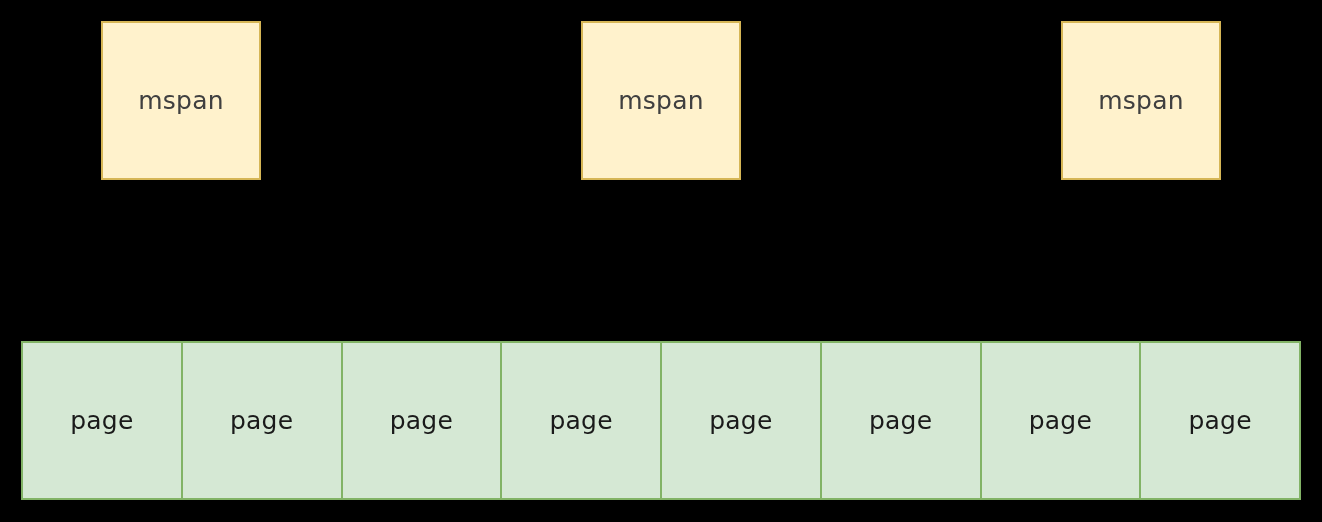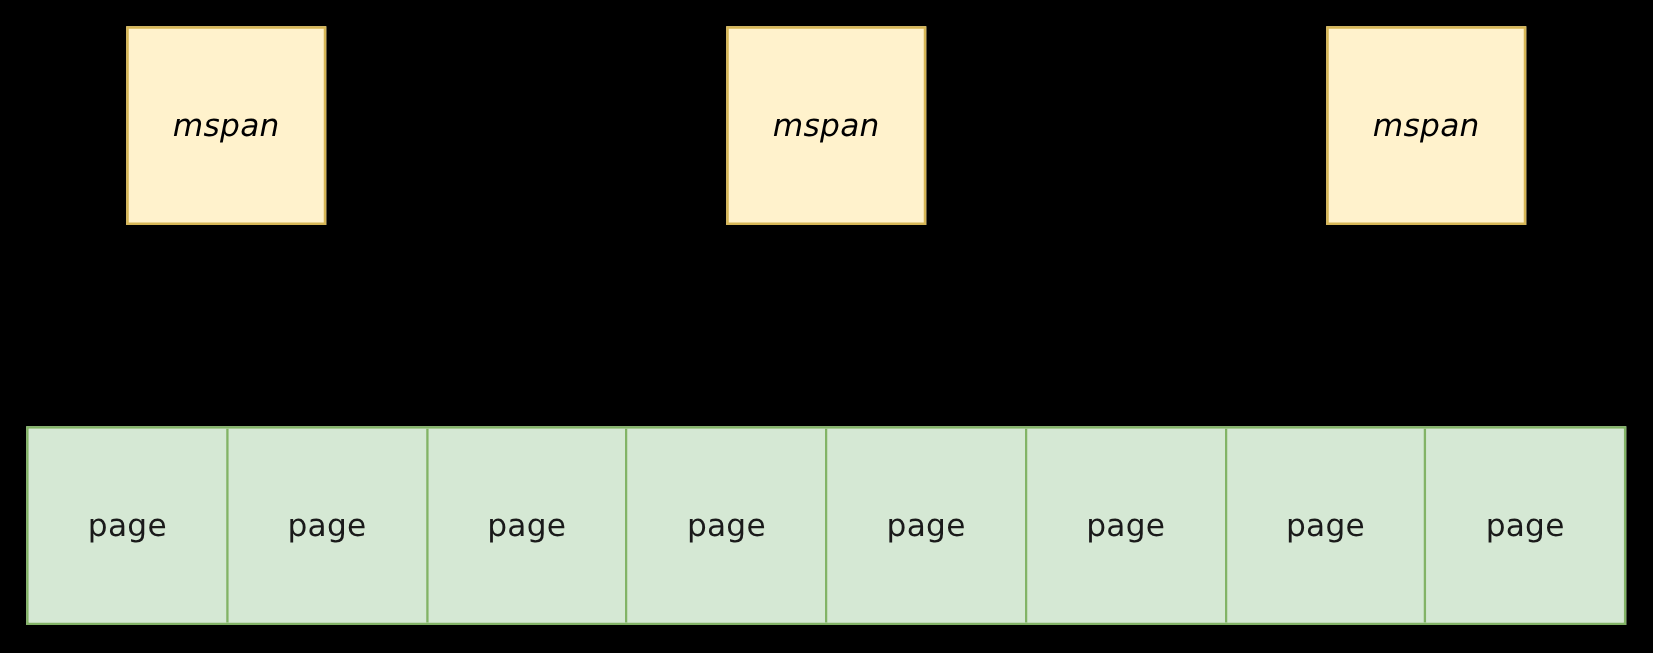--- a/index.html
+++ b/index.html
@@ -31,25 +31,24 @@
     height: 159px;
     background: #fff2cc;
     border: 2px solid #d6b656;
     box-sizing: border-box;
     display: flex;
     align-items: center;
     justify-content: center;
   }
   .mspan-box .box-label {
     font-size: 25px;
-    color: #000000;
+    color: #404040;
     line-height: 1;
     letter-spacing: 0.2px;
     white-space: nowrap;
-    font-style: italic;
   }
 
   .mspan-1 { left: 101px; top: 21px; }
   .mspan-2 { left: 581px; top: 21px; }
   .mspan-3 { left: 1061px; top: 21px; }
 
   
   .page-row {
     position: absolute;
     left: 21px;

